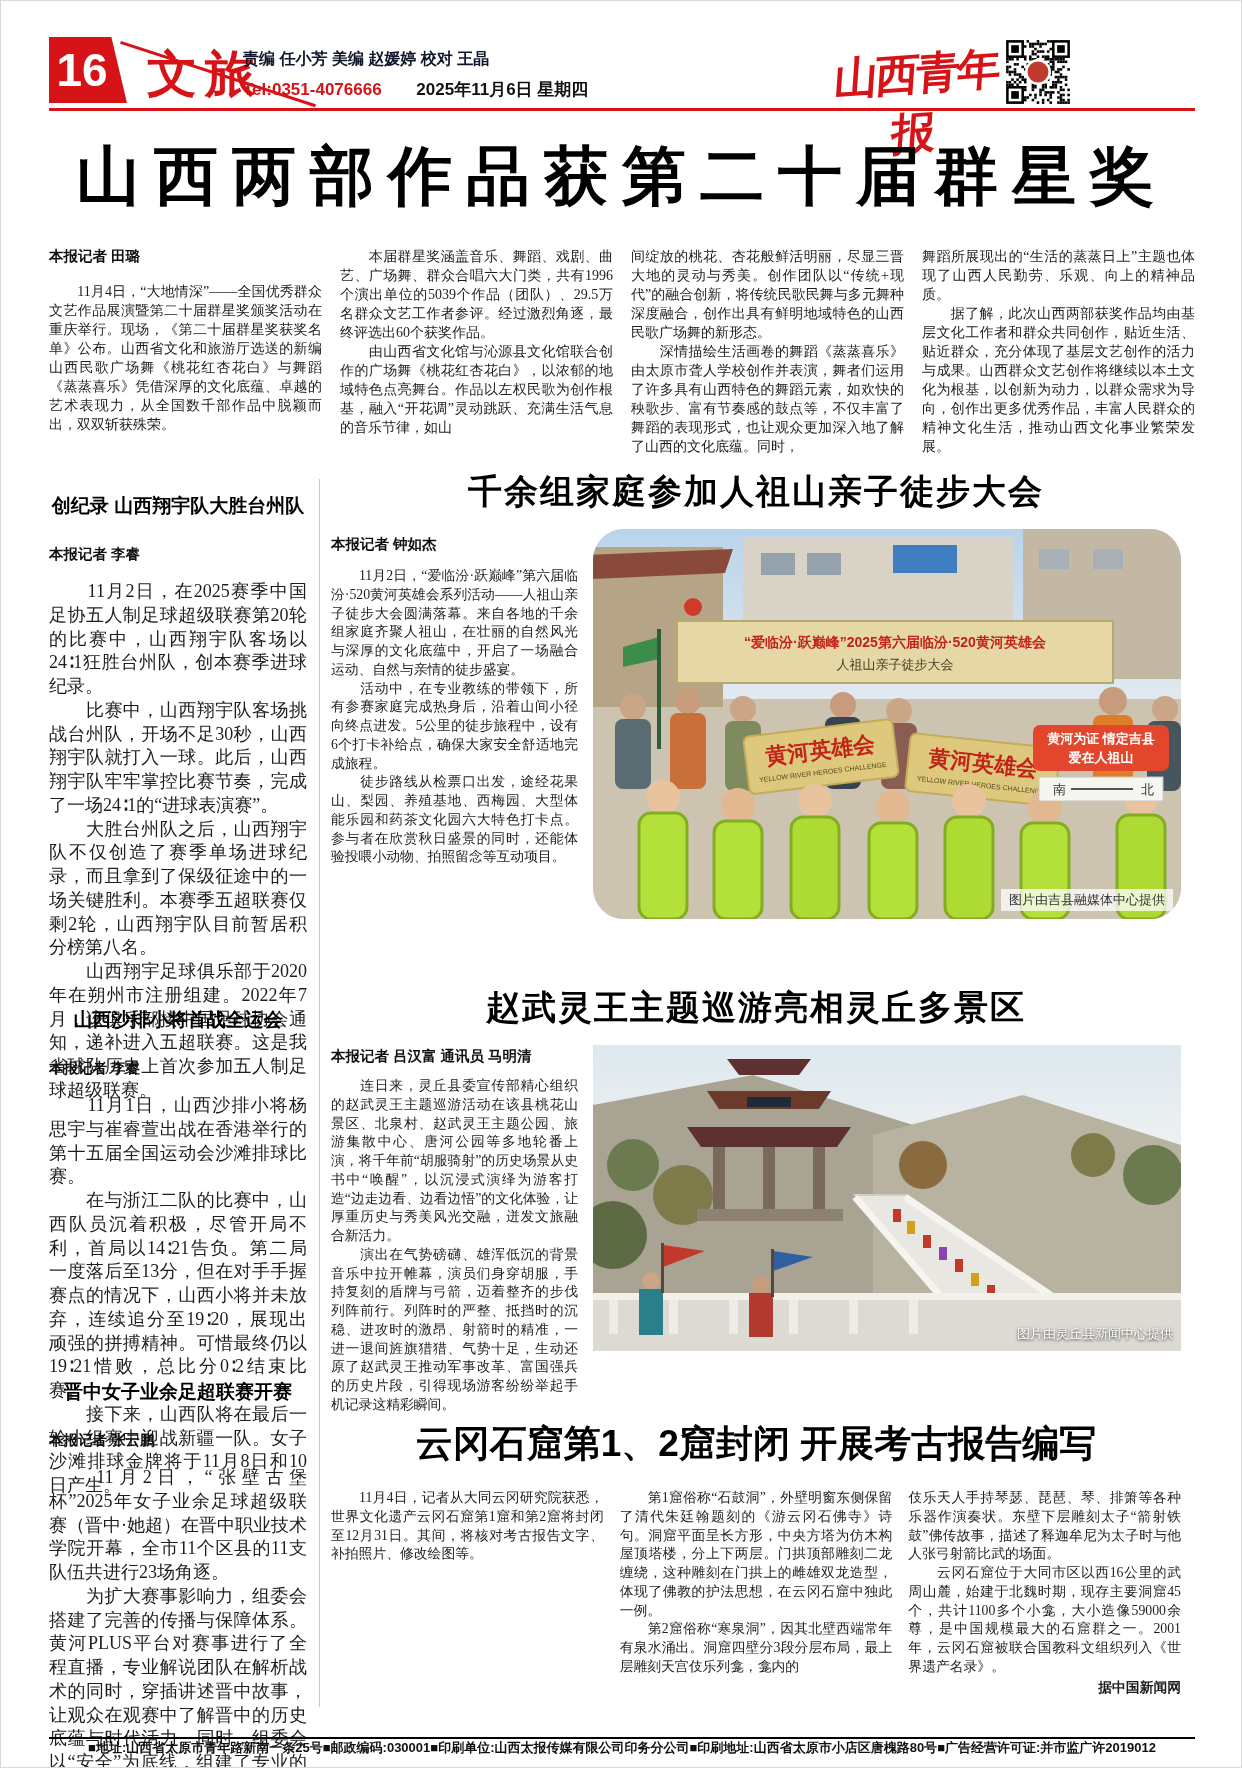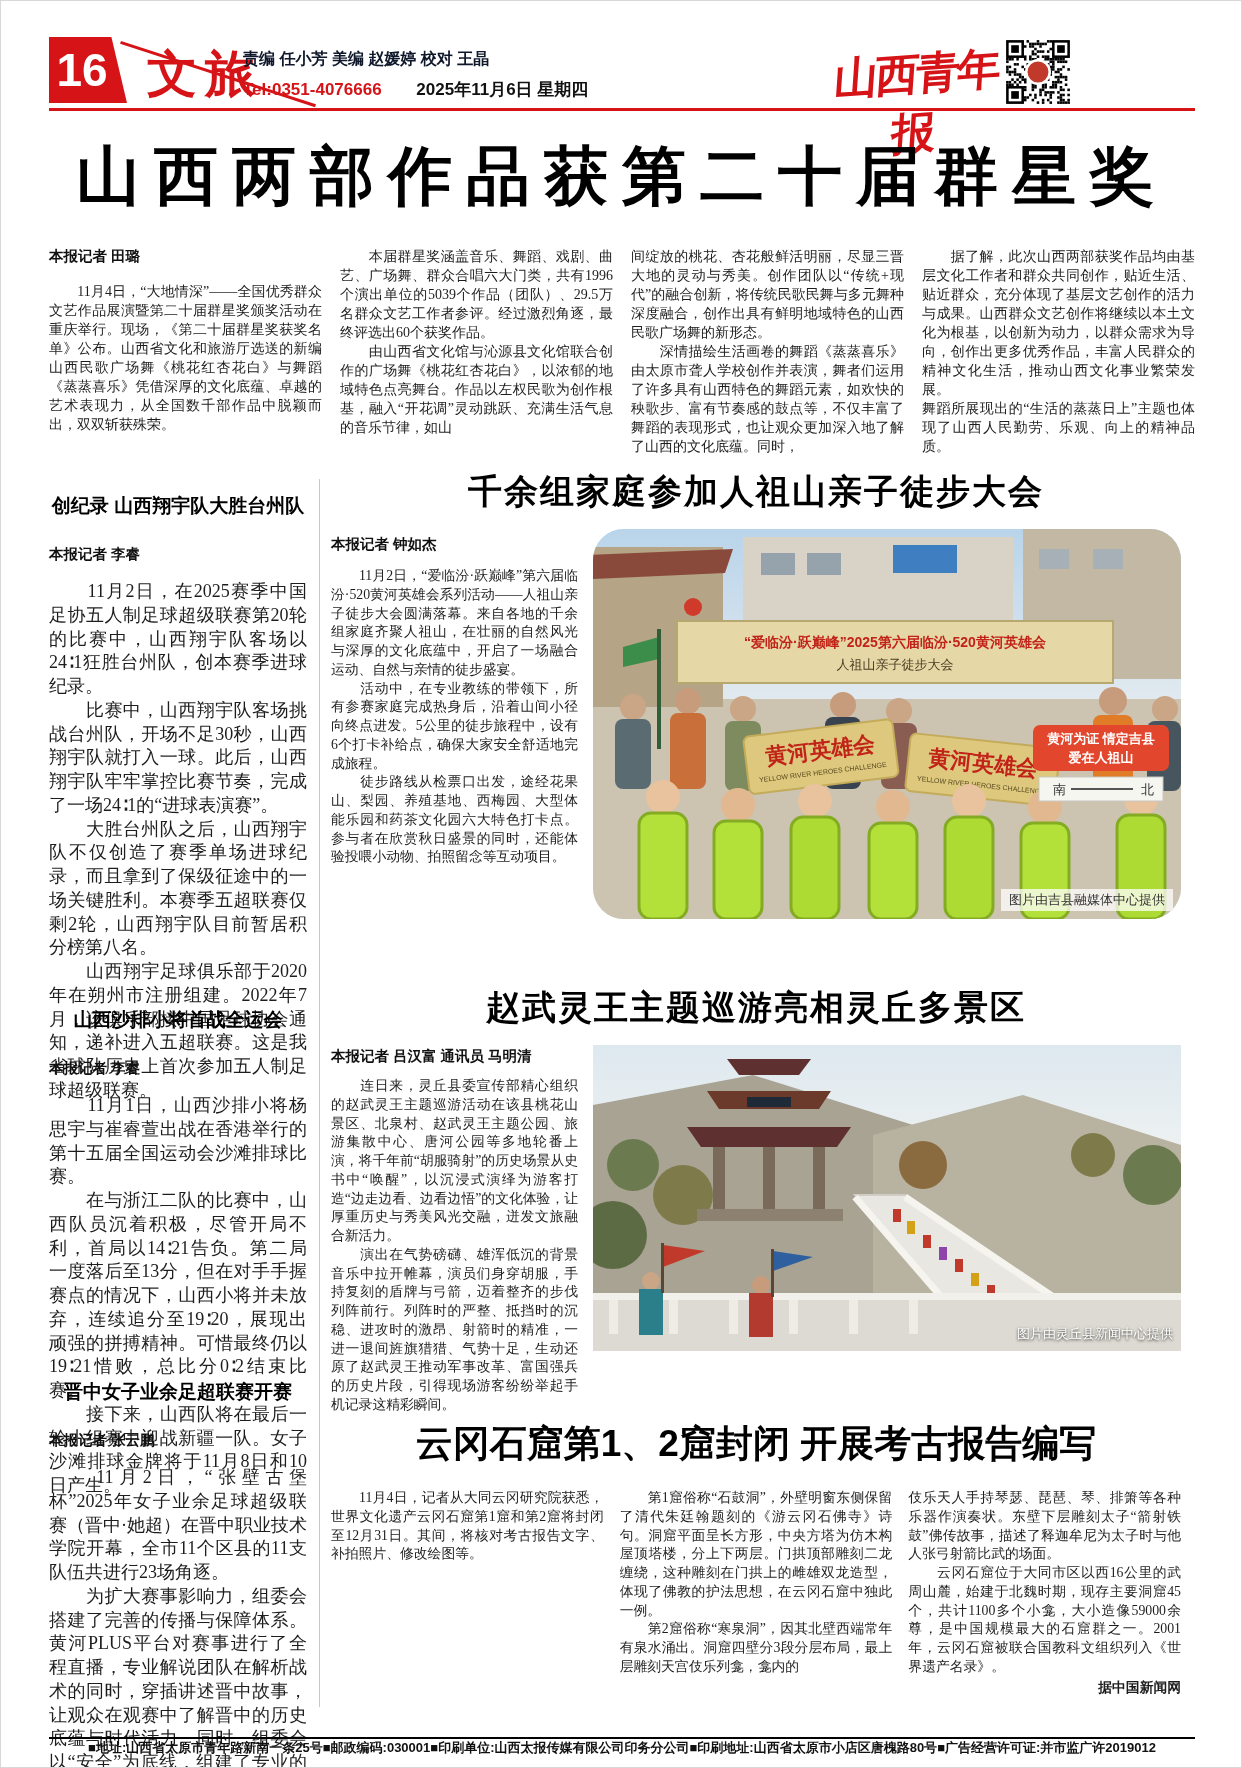--- a/index.html
+++ b/index.html
@@ -314,22 +314,22 @@
     <p>　　本届群星奖涵盖音乐、舞蹈、戏剧、曲艺、广场舞、群众合唱六大门类，共有1996个演出单位的5039个作品（团队）、29.5万名群众文艺工作者参评。经过激烈角逐，最终评选出60个获奖作品。</p>
         <p>　　由山西省文化馆与沁源县文化馆联合创作的广场舞《桃花红杏花白》，以浓郁的地域特色点亮舞台。作品以左权民歌为创作根基，融入“开花调”灵动跳跃、充满生活气息的音乐节律，如山</p>
       </div>
     <div class="col bodytext">
 
     <p>间绽放的桃花、杏花般鲜活明丽，尽显三晋大地的灵动与秀美。创作团队以“传统+现代”的融合创新，将传统民歌民舞与多元舞种深度融合，创作出具有鲜明地域特色的山西民歌广场舞的新形态。</p>
         <p>　　深情描绘生活画卷的舞蹈《蒸蒸喜乐》由太原市聋人学校创作并表演，舞者们运用了许多具有山西特色的舞蹈元素，如欢快的秧歌步、富有节奏感的鼓点等，不仅丰富了舞蹈的表现形式，也让观众更加深入地了解了山西的文化底蕴。同时，</p>
       </div>
     <div class="col bodytext">
 
-    <p>　　据了解，此次山西两部获奖作品均由基层文化工作者和群众共同创作，贴近生活、贴近群众，充分体现了基层文艺创作的活力与成果。山西群众文艺创作将继续以本土文化为根基，以创新为动力，以群众需求为导向，创作出更多优秀作品，丰富人民群众的精神文化生活，推动山西文化事业繁荣发展。</p>
-        <p>舞蹈所展现出的“生活的蒸蒸日上”主题也体现了山西人民勤劳、乐观、向上的精神品质。</p>
+    <p>舞蹈所展现出的“生活的蒸蒸日上”主题也体现了山西人民勤劳、乐观、向上的精神品质。</p>
+        <p>　　据了解，此次山西两部获奖作品均由基层文化工作者和群众共同创作，贴近生活、贴近群众，充分体现了基层文艺创作的活力与成果。山西群众文艺创作将继续以本土文化为根基，以创新为动力，以群众需求为导向，创作出更多优秀作品，丰富人民群众的精神文化生活，推动山西文化事业繁荣发展。</p>
       </div>
   </div>
 
   <div class="rail-divider"></div>
 
   <div class="rail-art" style="top:492px;">
     <h2>创纪录 山西翔宇队大胜台州队</h2>
     <div class="byline">本报记者 李睿</div>
     <div class="bodytext">
 

